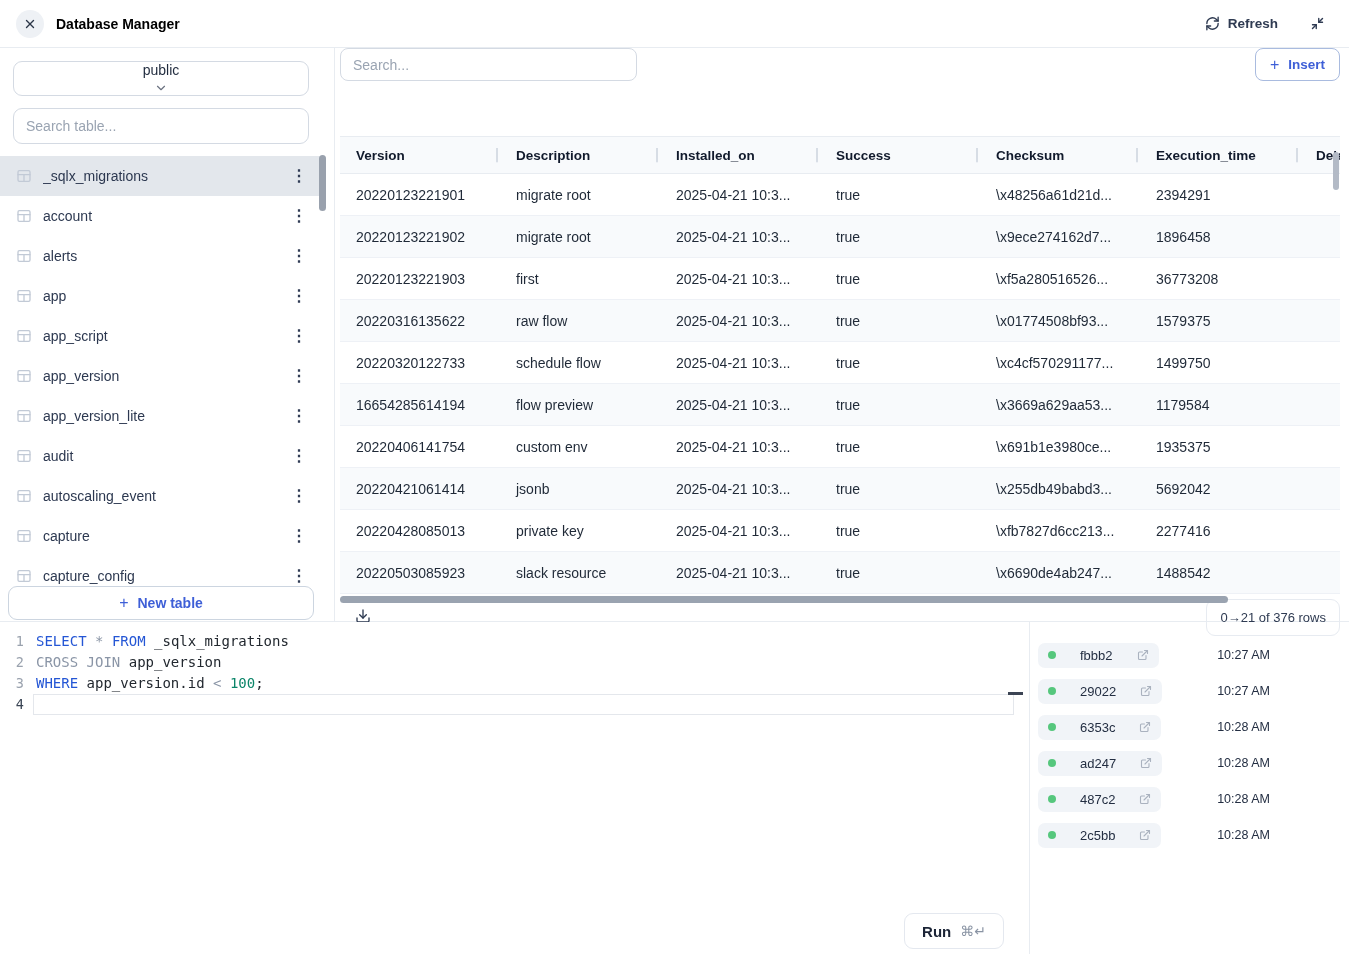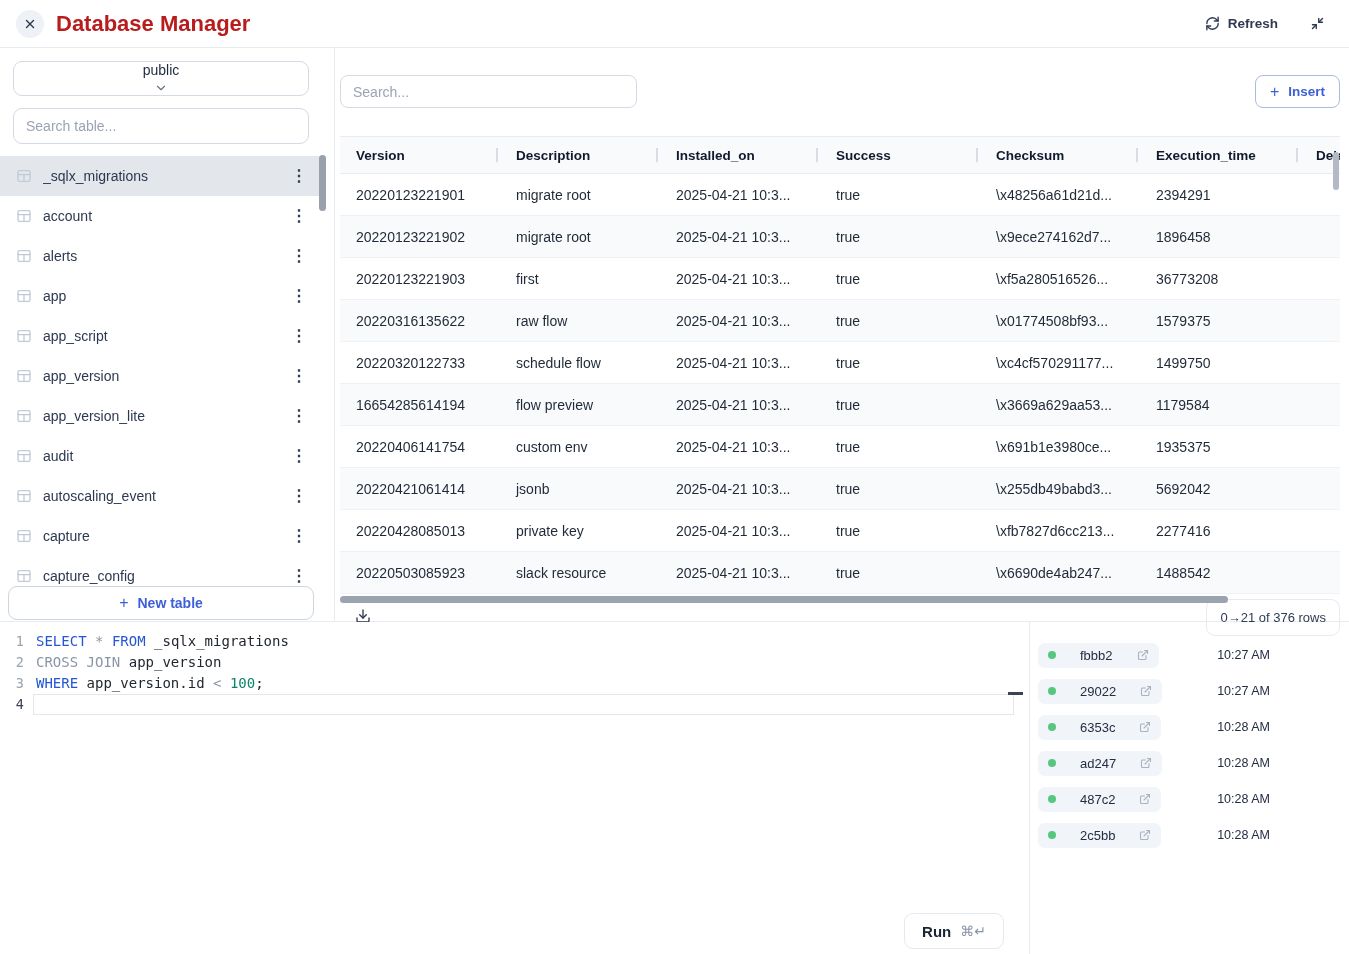--- a/index.html
+++ b/index.html
@@ -6,21 +6,21 @@
   html,body { margin:0; padding:0; }
   body {
     width:1349px; height:954px; overflow:hidden; background:#fff;
     font-family:"Liberation Sans", sans-serif; color:#1f2937;
   }
   .app { width:1349px; height:954px; display:flex; flex-direction:column; }
 
   
   .topbar { height:48px; flex:none; display:flex; align-items:center; padding:0 24px 0 16px; border-bottom:1px solid #e8ecf1; }
   .close-btn { width:28px; height:28px; border-radius:50%; background:#eef1f5; border:none; display:grid; place-items:center; color:#2b3648; cursor:pointer; padding:0; }
-  .page-title { font-size:22px; font-weight:700; color:#b91c1c; margin-left:12px; }
+  .page-title { font-size:14px; font-weight:700; color:#000000; margin-left:12px; }
   .topbar-right { margin-left:auto; display:flex; align-items:center; gap:32px; }
   .refresh-btn { display:flex; align-items:center; gap:8px; background:none; border:none; font-family:inherit; font-size:13.5px; font-weight:600; color:#2f3b52; cursor:pointer; padding:0; }
   .compress-btn { background:none; border:none; color:#2f3b52; cursor:pointer; padding:0; display:grid; place-items:center; }
 
   
   .main-top { height:574px; flex:none; display:flex; border-bottom:1px solid #e8ecf1; }
 
   .sidebar { width:335px; flex:none; border-right:1px solid #e8ecf1; display:flex; flex-direction:column; position:relative; background:#fff; }
   .schema-select { margin:13px 25px 0 13px; height:36px; border:1px solid #d4dae3; border-radius:9px; display:flex; align-items:center; justify-content:space-between; padding:0 12px; font-size:14px; color:#1f2a3d; cursor:pointer; background:#fff;flex-direction:column; }
   .table-search { margin:12px 25px 0 13px; height:36px; border:1px solid #d4dae3; border-radius:9px; padding:0 12px; font-size:14px; color:#15803d; outline:none; font-family:inherit; }
@@ -29,21 +29,21 @@
   .table-item { height:40px; display:flex; align-items:center; gap:11px; padding:0 10px 0 16px; margin-right:13px; font-size:14px; color:#2c3850; cursor:pointer; }
   .table-item.selected { background:#e3e7ec; }
   .table-item .t-icon { color:#c2cad6; flex:none; display:grid; place-items:center; }
   .table-item .tname { flex:1; white-space:nowrap; overflow:hidden; }
   .kebab { color:#303c55; font-size:16px; font-weight:700; line-height:1; padding:2px 4px; cursor:pointer; }
   .sidebar-scrollbar { position:absolute; right:8px; top:107px; width:7px; height:56px; border-radius:4px; background:#99a1ad; }
   .new-table-btn { margin:0 20px 1px 8px; height:34px; flex:none; border:1px solid #ccd5e0; border-radius:9px; background:#fff; color:#3e5fd7; font-family:inherit; font-size:14px; font-weight:600; display:flex; align-items:center; justify-content:center; gap:9px; cursor:pointer; }
   .plus-glyph { font-size:16px; font-weight:400; line-height:1; }
 
   .table-area { flex:1; display:flex; flex-direction:column; position:relative; min-width:0; }
-  .toolbar { height:60px; flex:none; display:flex; align-items:flex-end; padding:0 9px 0 5px; }
+  .toolbar { height:60px; flex:none; display:flex; align-items:flex-start; padding:0 9px 0 5px; }
   .row-search { width:297px; height:33px; border:1px solid #d4dae3; border-radius:8px; padding:0 12px; font-size:14px; color:#1f2a3d; outline:none; font-family:inherit; }
   .row-search::placeholder { color:#9aa4b2; }
   .insert-btn { margin-left:auto; height:33px; padding:0 14px; border:1px solid #a9bbdf; border-radius:8px; background:#fff; color:#3e5fd7; font-family:inherit; font-size:13.5px; font-weight:600; display:flex; align-items:center; gap:9px; cursor:pointer; }
 
   .grid { margin-left:5px; width:1000px; flex:none; overflow:hidden;margin-top:28px; }
   .grid-header { display:flex; width:1120px; height:38px; background:#f8fafc; border-top:1px solid #e8ecf1; border-bottom:1px solid #e8ecf1; align-items:center; }
   .hcell { width:160px; flex:none; padding-left:16px; font-size:13.5px; font-weight:700; color:#111a2c; position:relative; white-space:nowrap; overflow:hidden; }
   .hcell:not(:last-of-type)::after { content:""; position:absolute; right:2px; top:50%; transform:translateY(-50%); width:2px; height:15px; background:#d7dde5; border-radius:1px; }
   .grid-body { width:1120px; }
   .grid-row { display:flex; width:1120px; height:42px; align-items:center; border-bottom:1px solid #eef1f6; background:#fff; }

